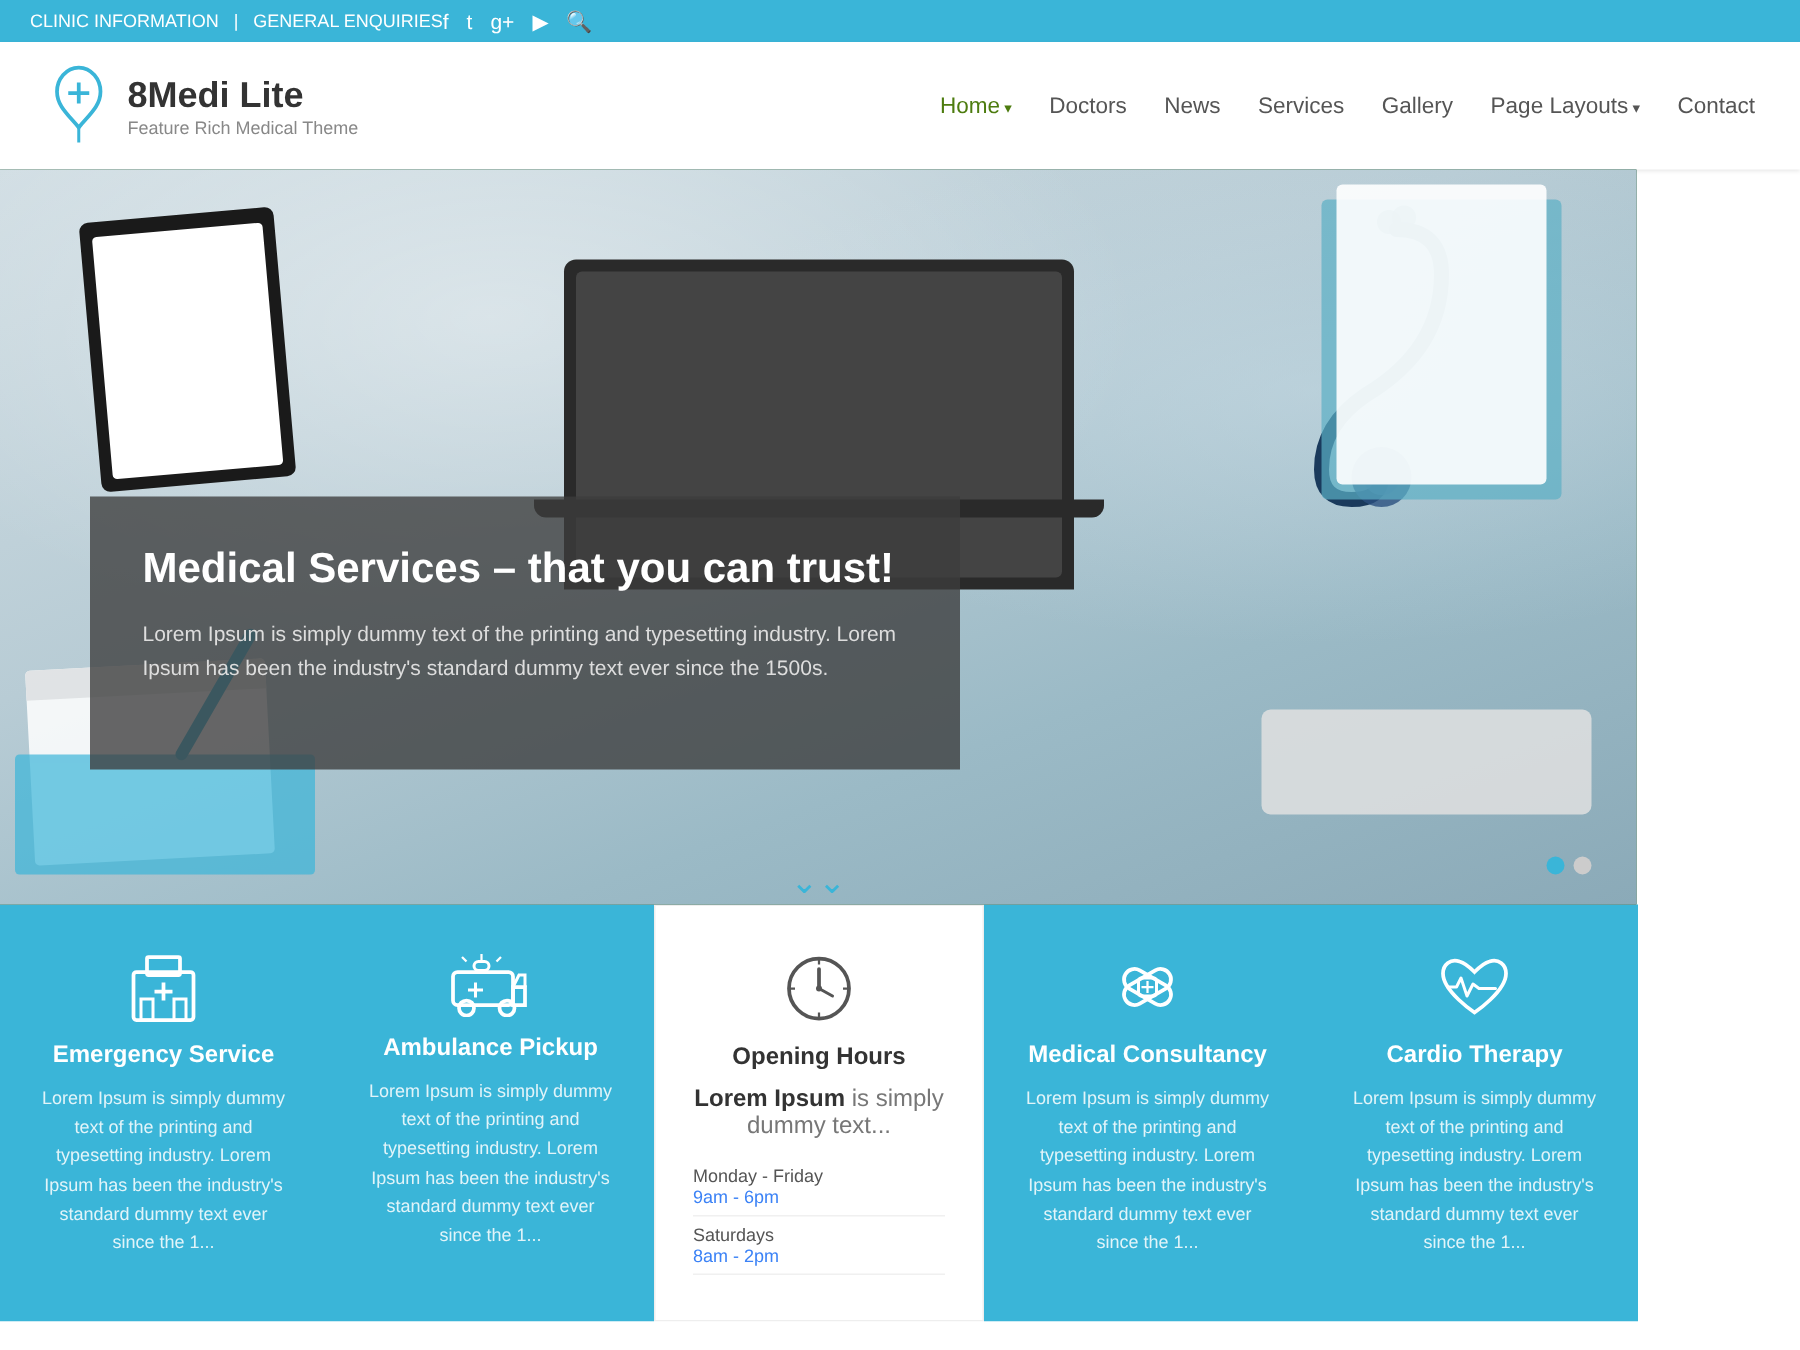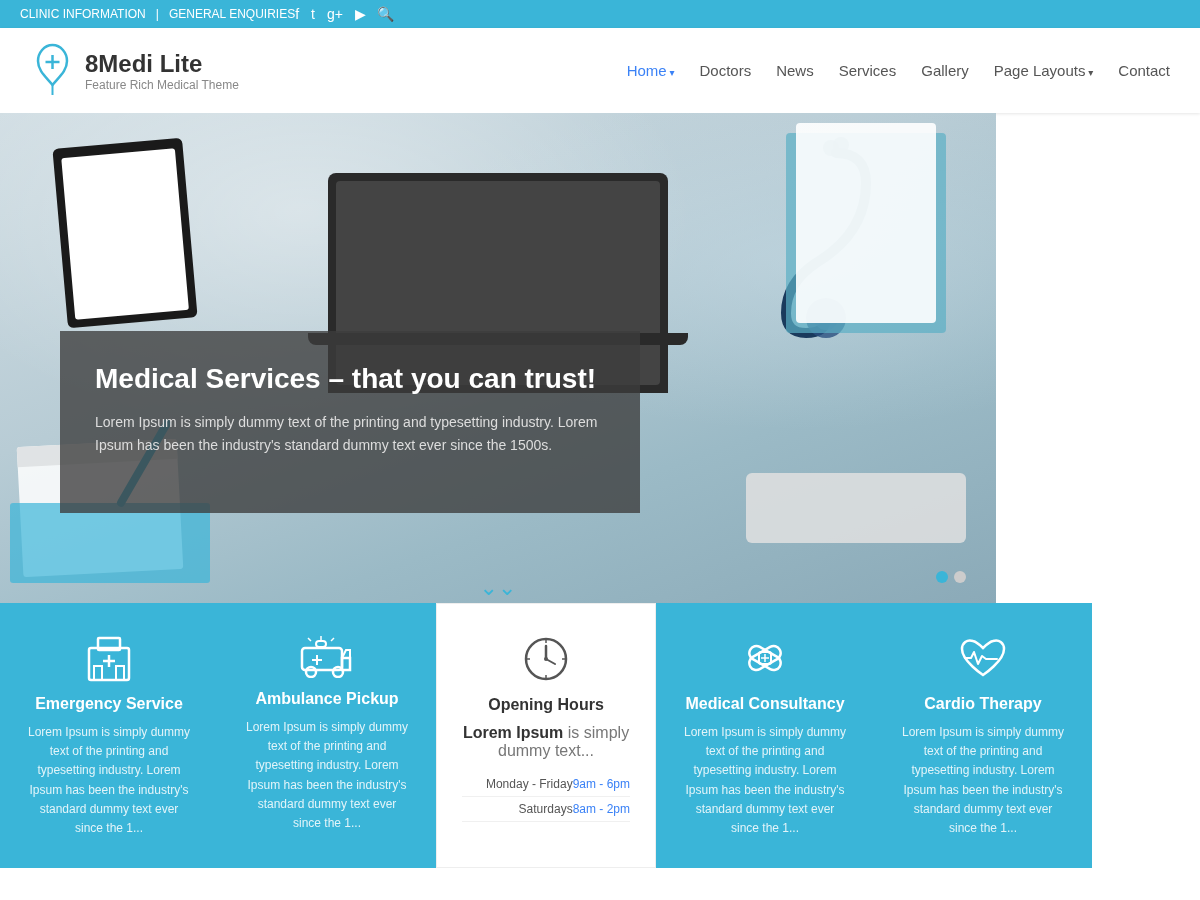--- a/index.html
+++ b/index.html
@@ -39,27 +39,27 @@
     }
     .logo-text h1 { font-size: 24px; color: #333; font-weight: bold; }
     .logo-text p { font-size: 12px; color: #888; }
     nav { display: flex; align-items: center; gap: 25px; }
     nav a {
       text-decoration: none;
       color: #555;
       font-size: 15px;
       font-weight: 500;
     }
-    nav a.active { color: #3b82f6; }
+    nav a.active { color: #4d7c0f; }
     nav a.has-arrow::after { content: ' ▾'; font-size: 10px; }
 
     
     .hero {
       position: relative;
-      width: 996px;
+      width: 1091px;
       height: 490px;
       background: #14532d;
       overflow: hidden;
     }
     .hero-bg {
       width: 100%;
       height: 100%;
       background: linear-gradient(135deg, #c5d5db 0%, #a8bec8 30%, #8faab5 60%, #7a9aa6 100%);
       display: flex;
       align-items: center;
@@ -229,20 +229,21 @@
     .opening-hours { text-align: left; }
     .oh-title { text-align: center; font-size: 16px; font-weight: bold; margin-bottom: 10px; }
     .oh-intro { font-size: 16px; color: #777; margin-bottom: 12px; text-align: center; }
     .oh-intro strong { color: #333; }
     .oh-row {
       display: flex;
       justify-content: flex-end;
       font-size: 12px;
       padding: 5px 0;
       border-bottom: 1px solid #f0f0f0;
+      flex-direction: column;
     }
     .oh-day { color: #555; }
     .oh-time { color: #3ab5d8; font-weight: 500; }
     .oh-time.dark { color: #3b82f6; }
 
     
     .icon-svg { display: block; margin: 0 auto 12px; }
   </style>
 </head>
 <body>

